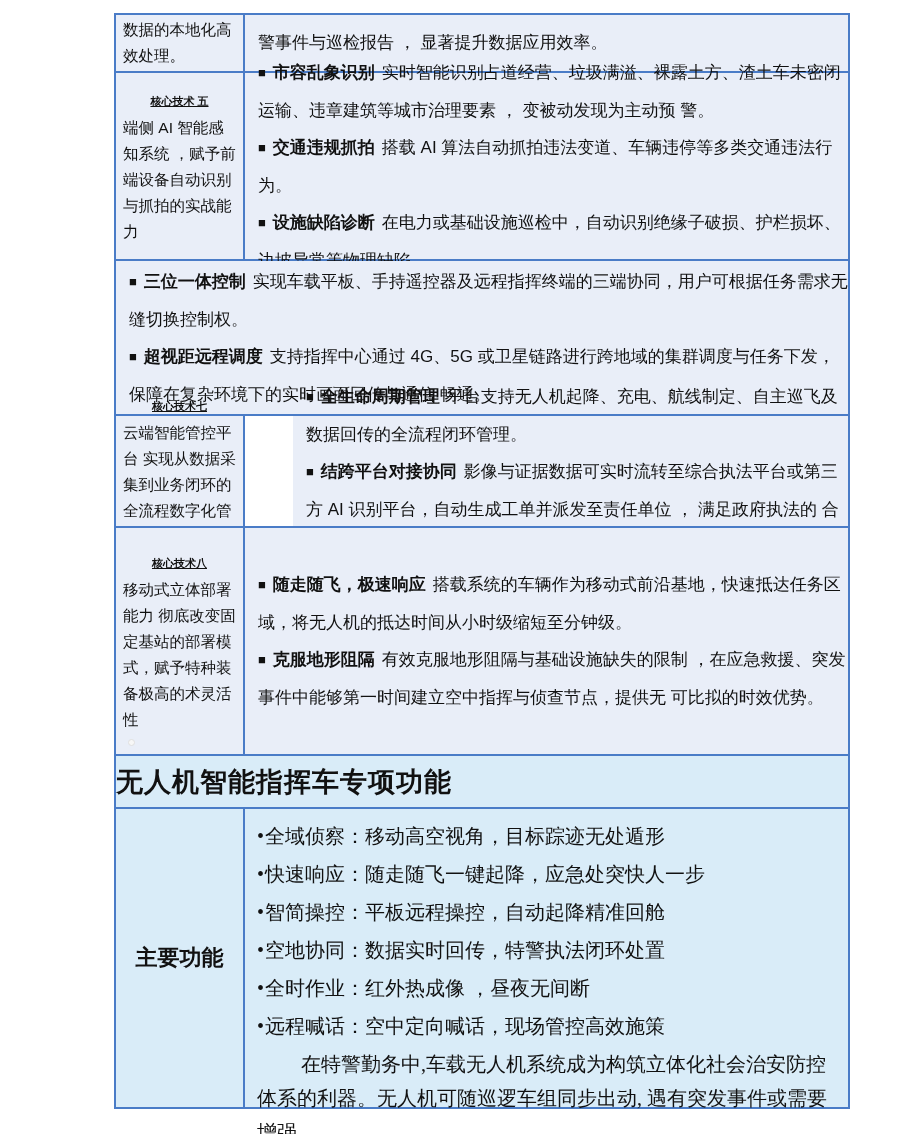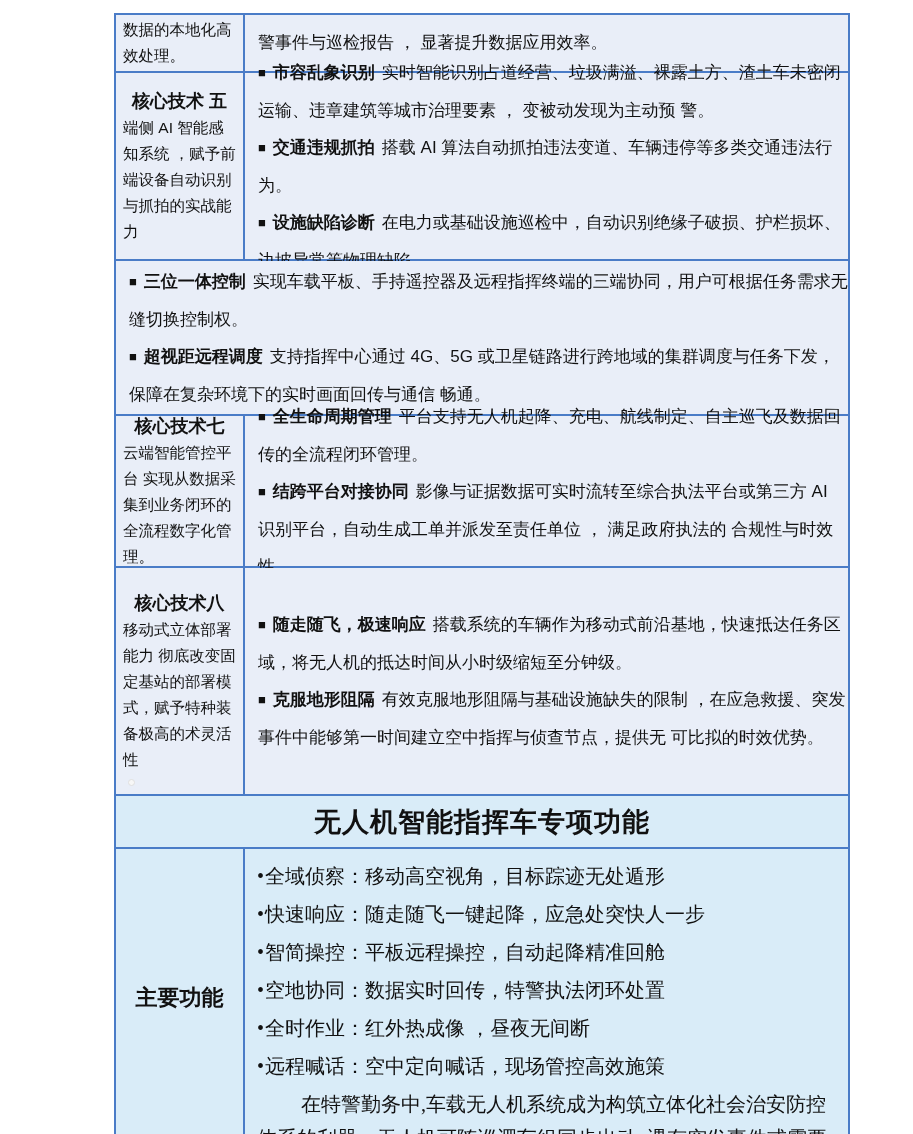--- a/index.html
+++ b/index.html
@@ -34,38 +34,39 @@
     padding:4px 7px;
     position:relative;
   }
   .rcell{
     flex:1 1 auto;
     background:var(--cellbg);
     display:flex;flex-direction:column;justify-content:center;
     padding:4px 0 4px 13px;
   }
   .ltitle{
-    font-weight:bold;font-size:18px;text-align:center;
+    font-weight:bold;font-size:11px;text-align:center;
     line-height:27px;
+    text-decoration:underline;
   }
   .lbody{font-size:15.5px;line-height:26px;text-align:left;}
   .ritem{font-size:17px;line-height:37px;}
   .ritem .sq{font-size:13px;margin-right:7px;position:relative;top:-1px;}
   .ritem b{margin-right:7px;}
   .plain{font-size:17px;line-height:28px;}
   .stray-dot{
     position:absolute;left:12px;bottom:8px;
     width:7px;height:7px;border-radius:50%;
     background:#f7f7f7;border:1px solid #e0e0e0;
   }
   .header-row{
     border-top:2px solid var(--line);
     background:var(--bandbg);
     height:53px;
-    display:flex;align-items:center;justify-content:center;
+    display:flex;align-items:center;justify-content:flex-start;
   }
   .header-row h1{
     font-size:27px;font-weight:bold;letter-spacing:1px;
   }
   .feature-row{
     display:flex;border-top:2px solid var(--line);
     background:var(--bandbg);
     height:300px;
   }
   .feature-label{
@@ -85,21 +86,21 @@
   .feature-body li .dot{margin-right:1px;}
   .feature-paragraph{
     font-size:20px;line-height:34px;
     text-indent:2.2em;
     margin-top:2px;
   }
   
   .r0{height:56px;}
   .r1{height:188px;}
   .r2{height:155px;}
-  .r3{height:152px;}
+  .r3{height:112px;gap:48px;}
   .r4{height:228px;}
 </style>
 </head>
 <body>
 
 <div class="page">
   <div class="doc-table">
 
     <div class="trow r0">
       <div class="lcell">

